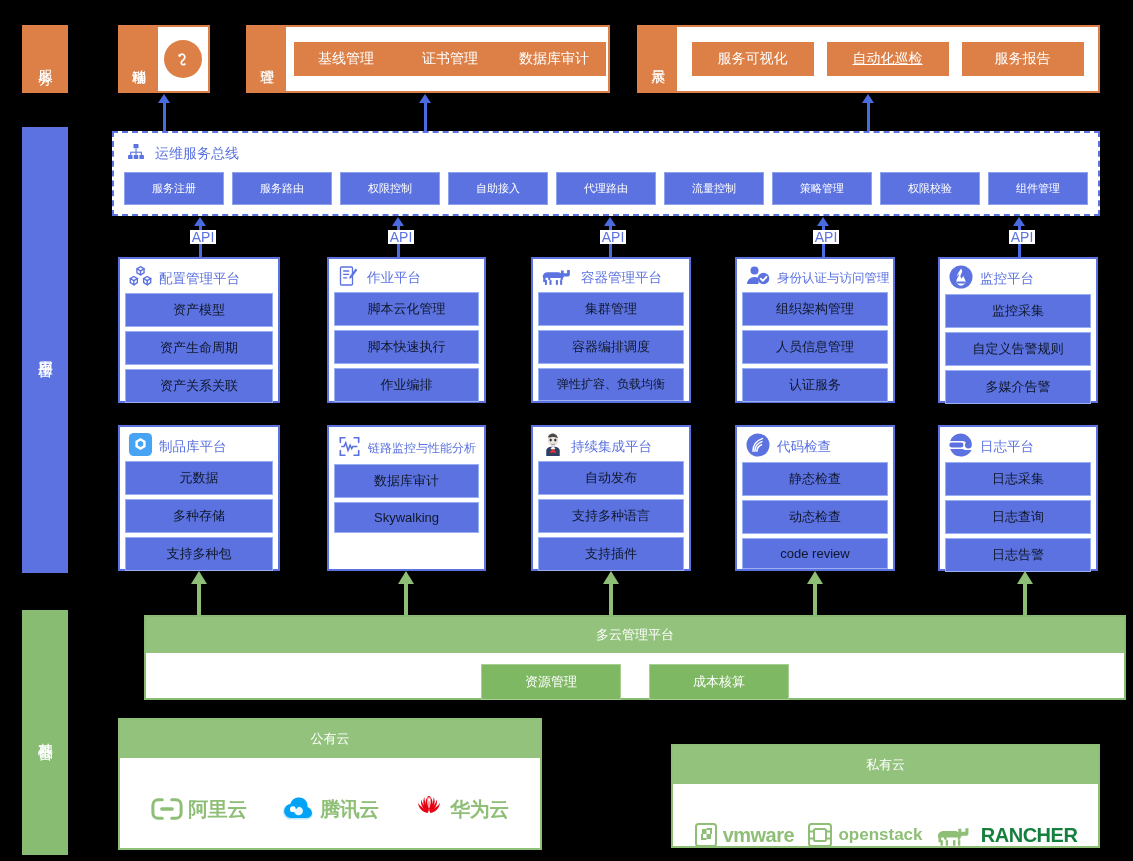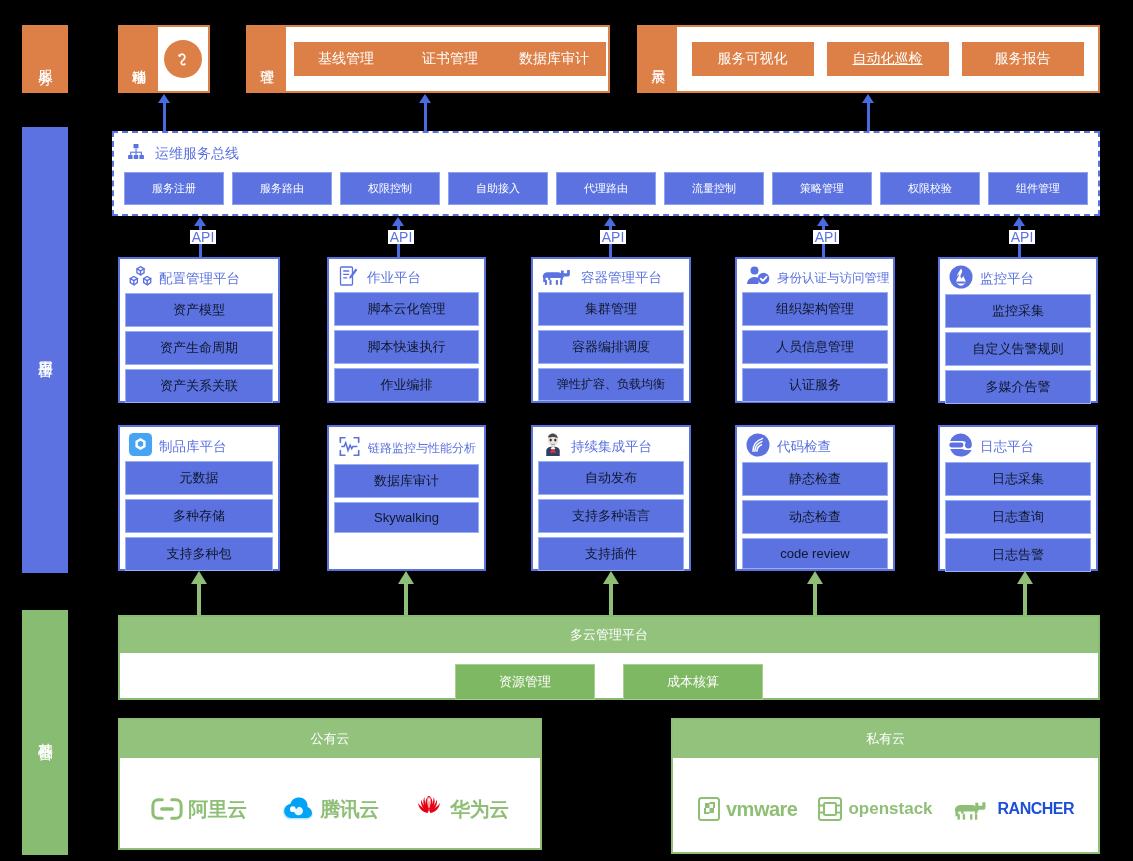--- a/index.html
+++ b/index.html
@@ -51,21 +51,21 @@
 
   
   .card{border:2px solid #5b72e0;background:#fff;padding:5px;display:flex;flex-direction:column;}
   .card-head{display:flex;align-items:center;gap:6px;height:32px;padding-left:3px;}
   .card-title{color:#5b72e0;font-size:13.5px;white-space:nowrap;}
   .card-items{display:flex;flex-direction:column;gap:4px;flex:1;}
   .card-chip{background:#5b72e0;color:#0f172a;font-size:13px;text-align:center;
              padding:7px 0;border:1px solid #9ab0f2;white-space:nowrap;}
 
   
-  .mcp{border:2px solid #87bc72;background:#fff;}
+  .mcp{border:2px solid #87bc72;background:#fff;margin-left:26px;}
   .mcp-head{background:#92c27c;color:#fff;font-size:13px;text-align:center;padding:9px 0;}
   .mcp-body{display:flex;align-items:center;justify-content:center;gap:28px;padding:11px 0;}
   .mcp-chip{background:#7fb863;color:#fff;font-size:13px;padding:8px 0;text-align:center;
             width:138px;border:1px solid #a8d095;}
   .cloud-box{border:2px solid #8fbf76;background:#fff;}
   .cloud-head{background:#92c27c;color:#fff;font-size:13px;text-align:center;padding:10px 0;}
   .cloud-body{display:flex;align-items:center;justify-content:space-around;height:86px;padding:0 14px;margin-top:8px;}
   .logo{display:flex;align-items:center;gap:5px;}
   .logo-txt{font-size:20px;font-weight:bold;letter-spacing:-.5px;}
 </style>
@@ -430,21 +430,21 @@
           <path d="M16 14.5c4.2-2.2 7-6 7.7-10 1.1 4.7-1.3 9.5-5.9 11.4Z"></path>
           <path d="M16 15.2c4.9-.9 8.9-3.7 10.9-7.2-.3 4.9-4.2 9.2-9.5 9.9Z"></path>
         </g>
         <path d="M11.2 19.3h9.6v2.3h-9.6z" opacity="0"></path>
       </svg>
       <span class="logo-txt" style="color:#8fbf76;">华为云</span>
     </div>
   </div>
 </div>
 
-<div class="abs cloud-box" style="left:671px;top:718px;width:429px;height:136px;">
+<div class="abs cloud-box" style="left:671px;top:744px;width:429px;height:104px;">
   <div class="cloud-head">私有云</div>
   <div class="cloud-body">
     <div class="logo">
       <svg width="24" height="26" viewBox="0 0 24 26" fill="none" stroke="#8fbf76" stroke-width="2">
         <rect x="2" y="2" width="20" height="22" rx="2.5"></rect>
         <path d="M8 7h4.5v5H8zM12.5 12h4.5v5h-4.5z" fill="#8fbf76" stroke="none"></path>
         <path d="M12.5 7H17v5M8 12v5h4.5"></path>
       </svg>
       <span class="logo-txt" style="color:#8fbf76;">vmware</span>
     </div>
@@ -457,16 +457,16 @@
       <span style="color:#8fbf76;font-size:17px;font-weight:bold;">openstack</span>
     </div>
     <div class="logo">
       <svg width="40" height="26" viewBox="0 0 42 26" fill="#8fbf76">
         <path d="M2 14.5c0-3.6 2.6-5.8 6.2-5.8h11.5c1.6 0 2.7.4 3.7 1.3V6.4h3.2v3.3h4.2V5.9h3.3v5.4c0 1.4-1.1 2.5-2.5 2.5h-3.6c-.9 0-1.7.6-2 1.5l-.9 2.8h-2.5l.6-2.4H10.8l.7 2.4H9l-.8-2.6H5.5v5.1H2.6v-5.1C2.2 15.7 2 15.1 2 14.5Z"></path>
         <rect x="4.7" y="18.4" width="2.5" height="5.8"></rect>
         <rect x="10.2" y="18.4" width="2.5" height="5.8"></rect>
         <rect x="17.9" y="18.4" width="2.5" height="5.8"></rect>
         <rect x="23" y="18.4" width="2.5" height="5.8"></rect>
       </svg>
-      <span class="logo-txt" style="color:#1d4ed8;font-size:16px;">RANCHER</span>
+      <span class="logo-txt" style="color:#15803d;font-size:20px;">RANCHER</span>
     </div>
   </div>
 </div>
 
 </body></html>

